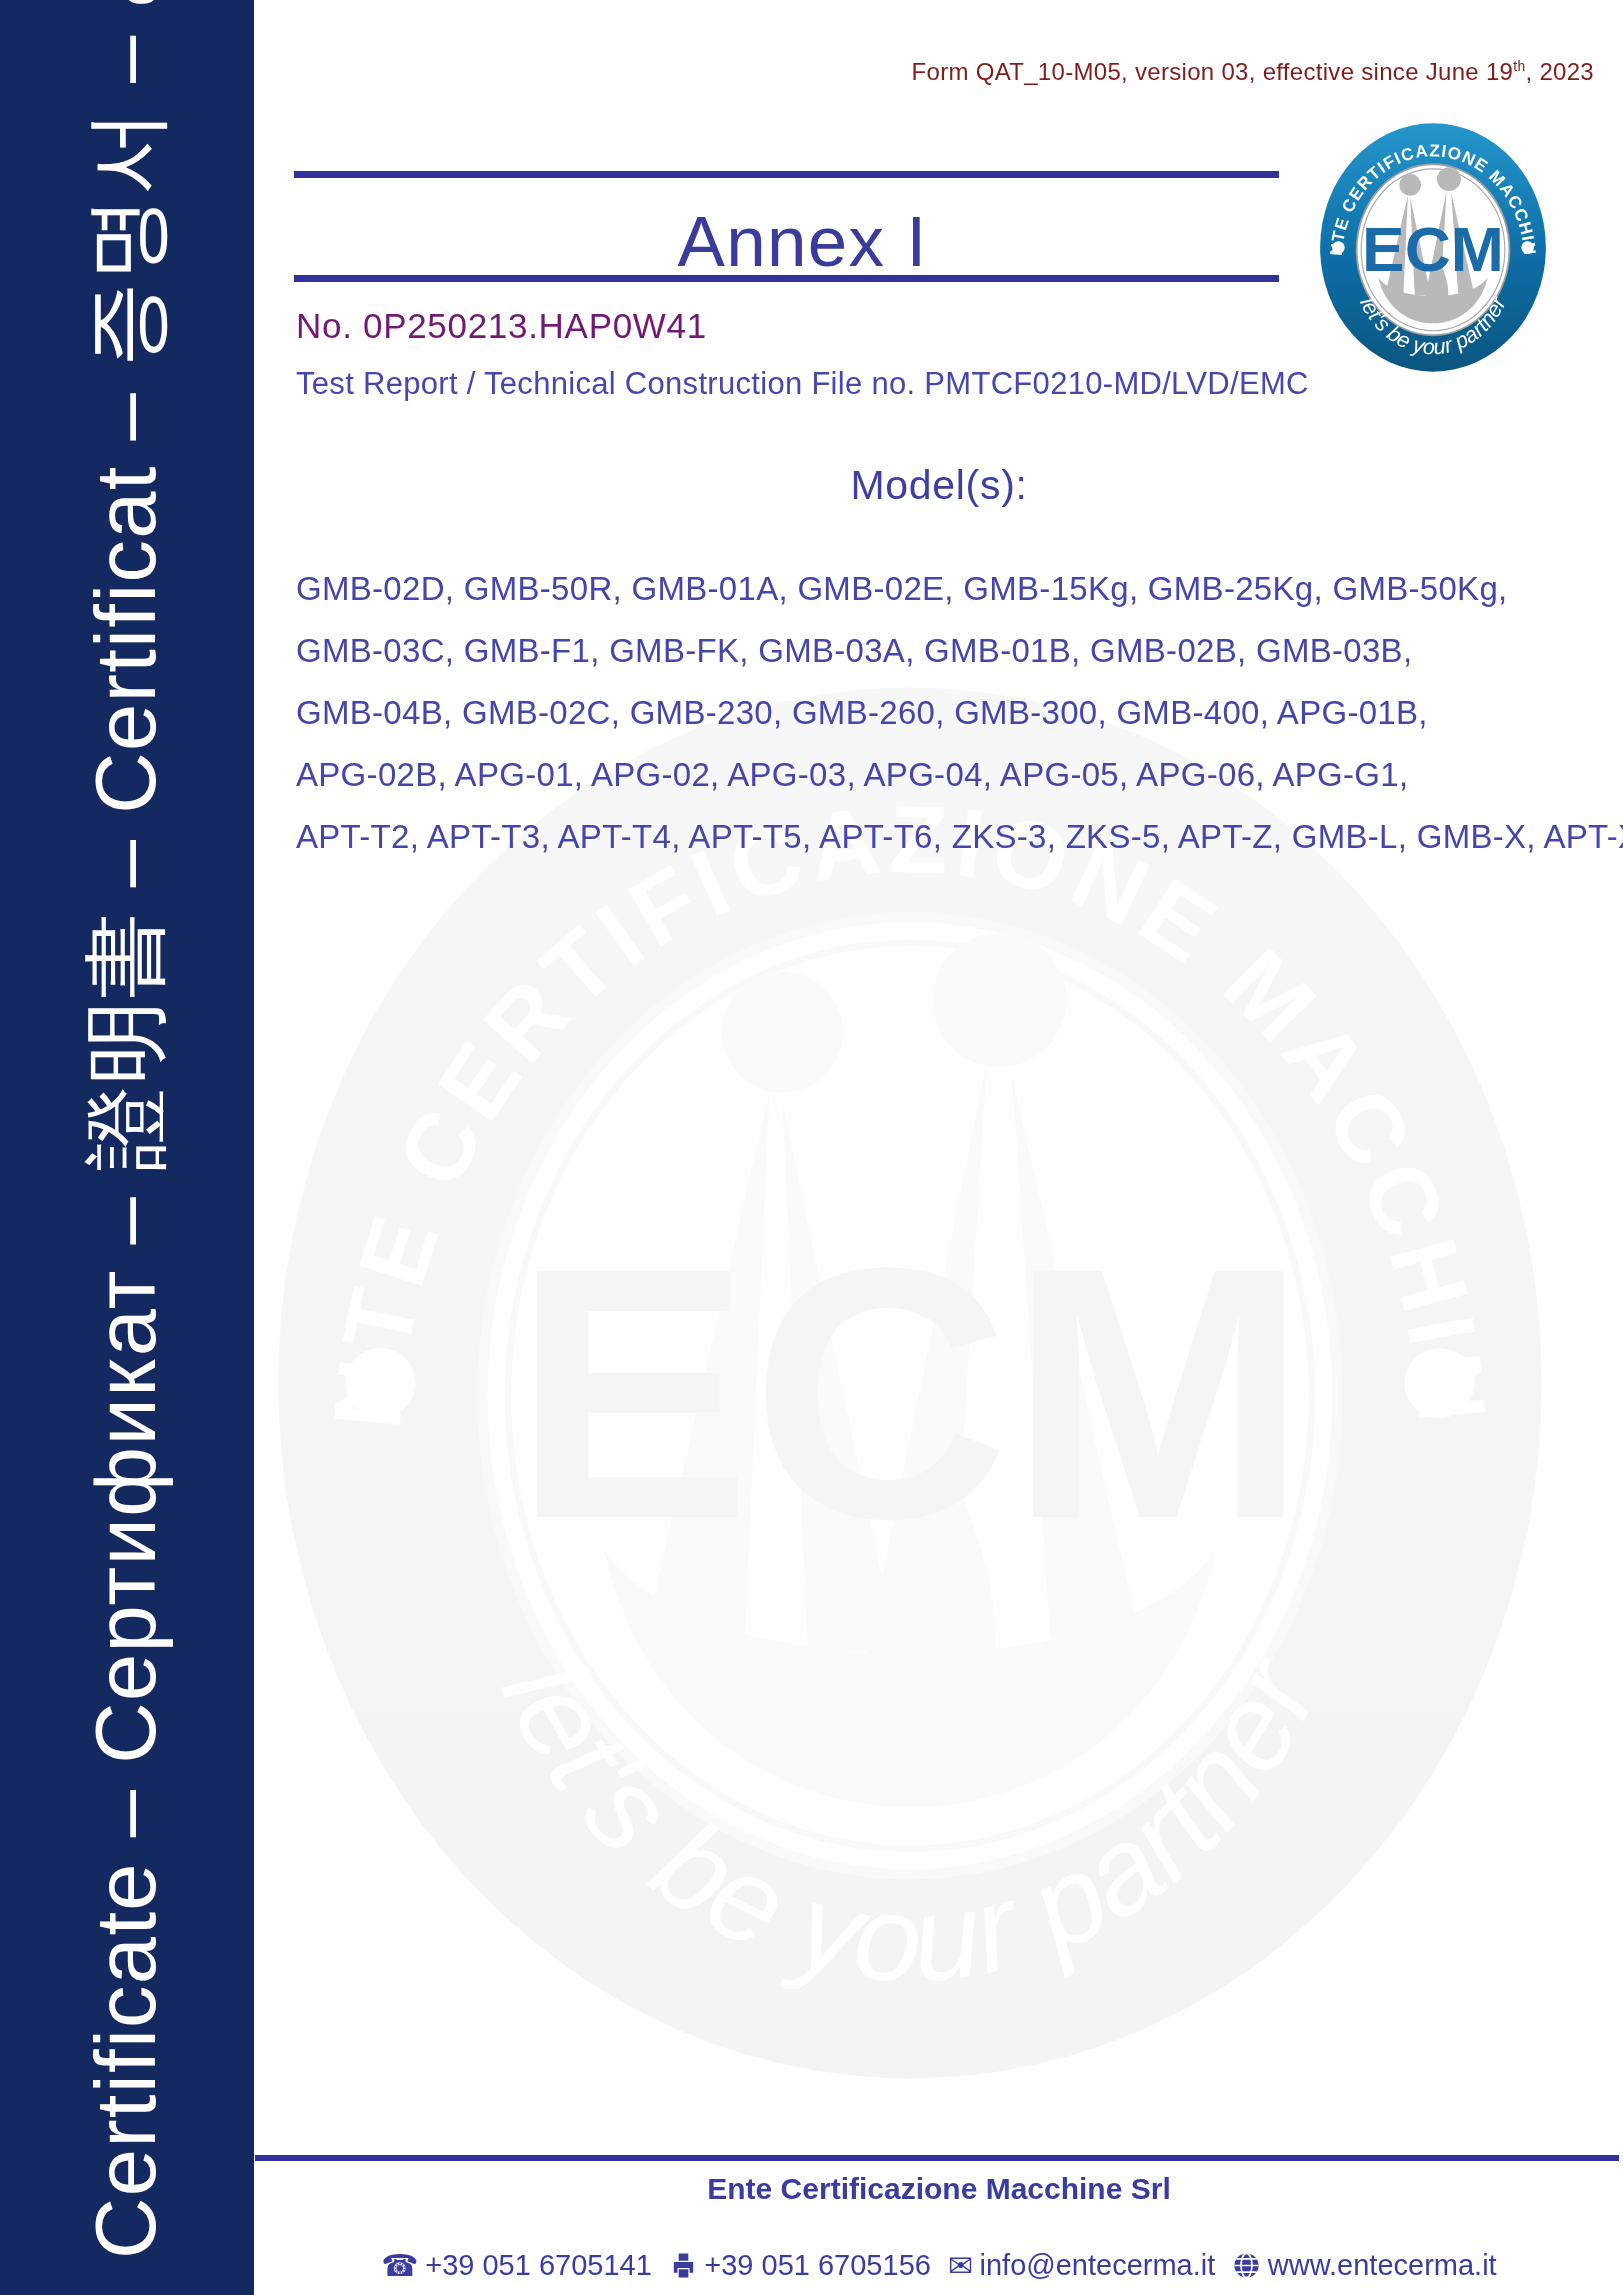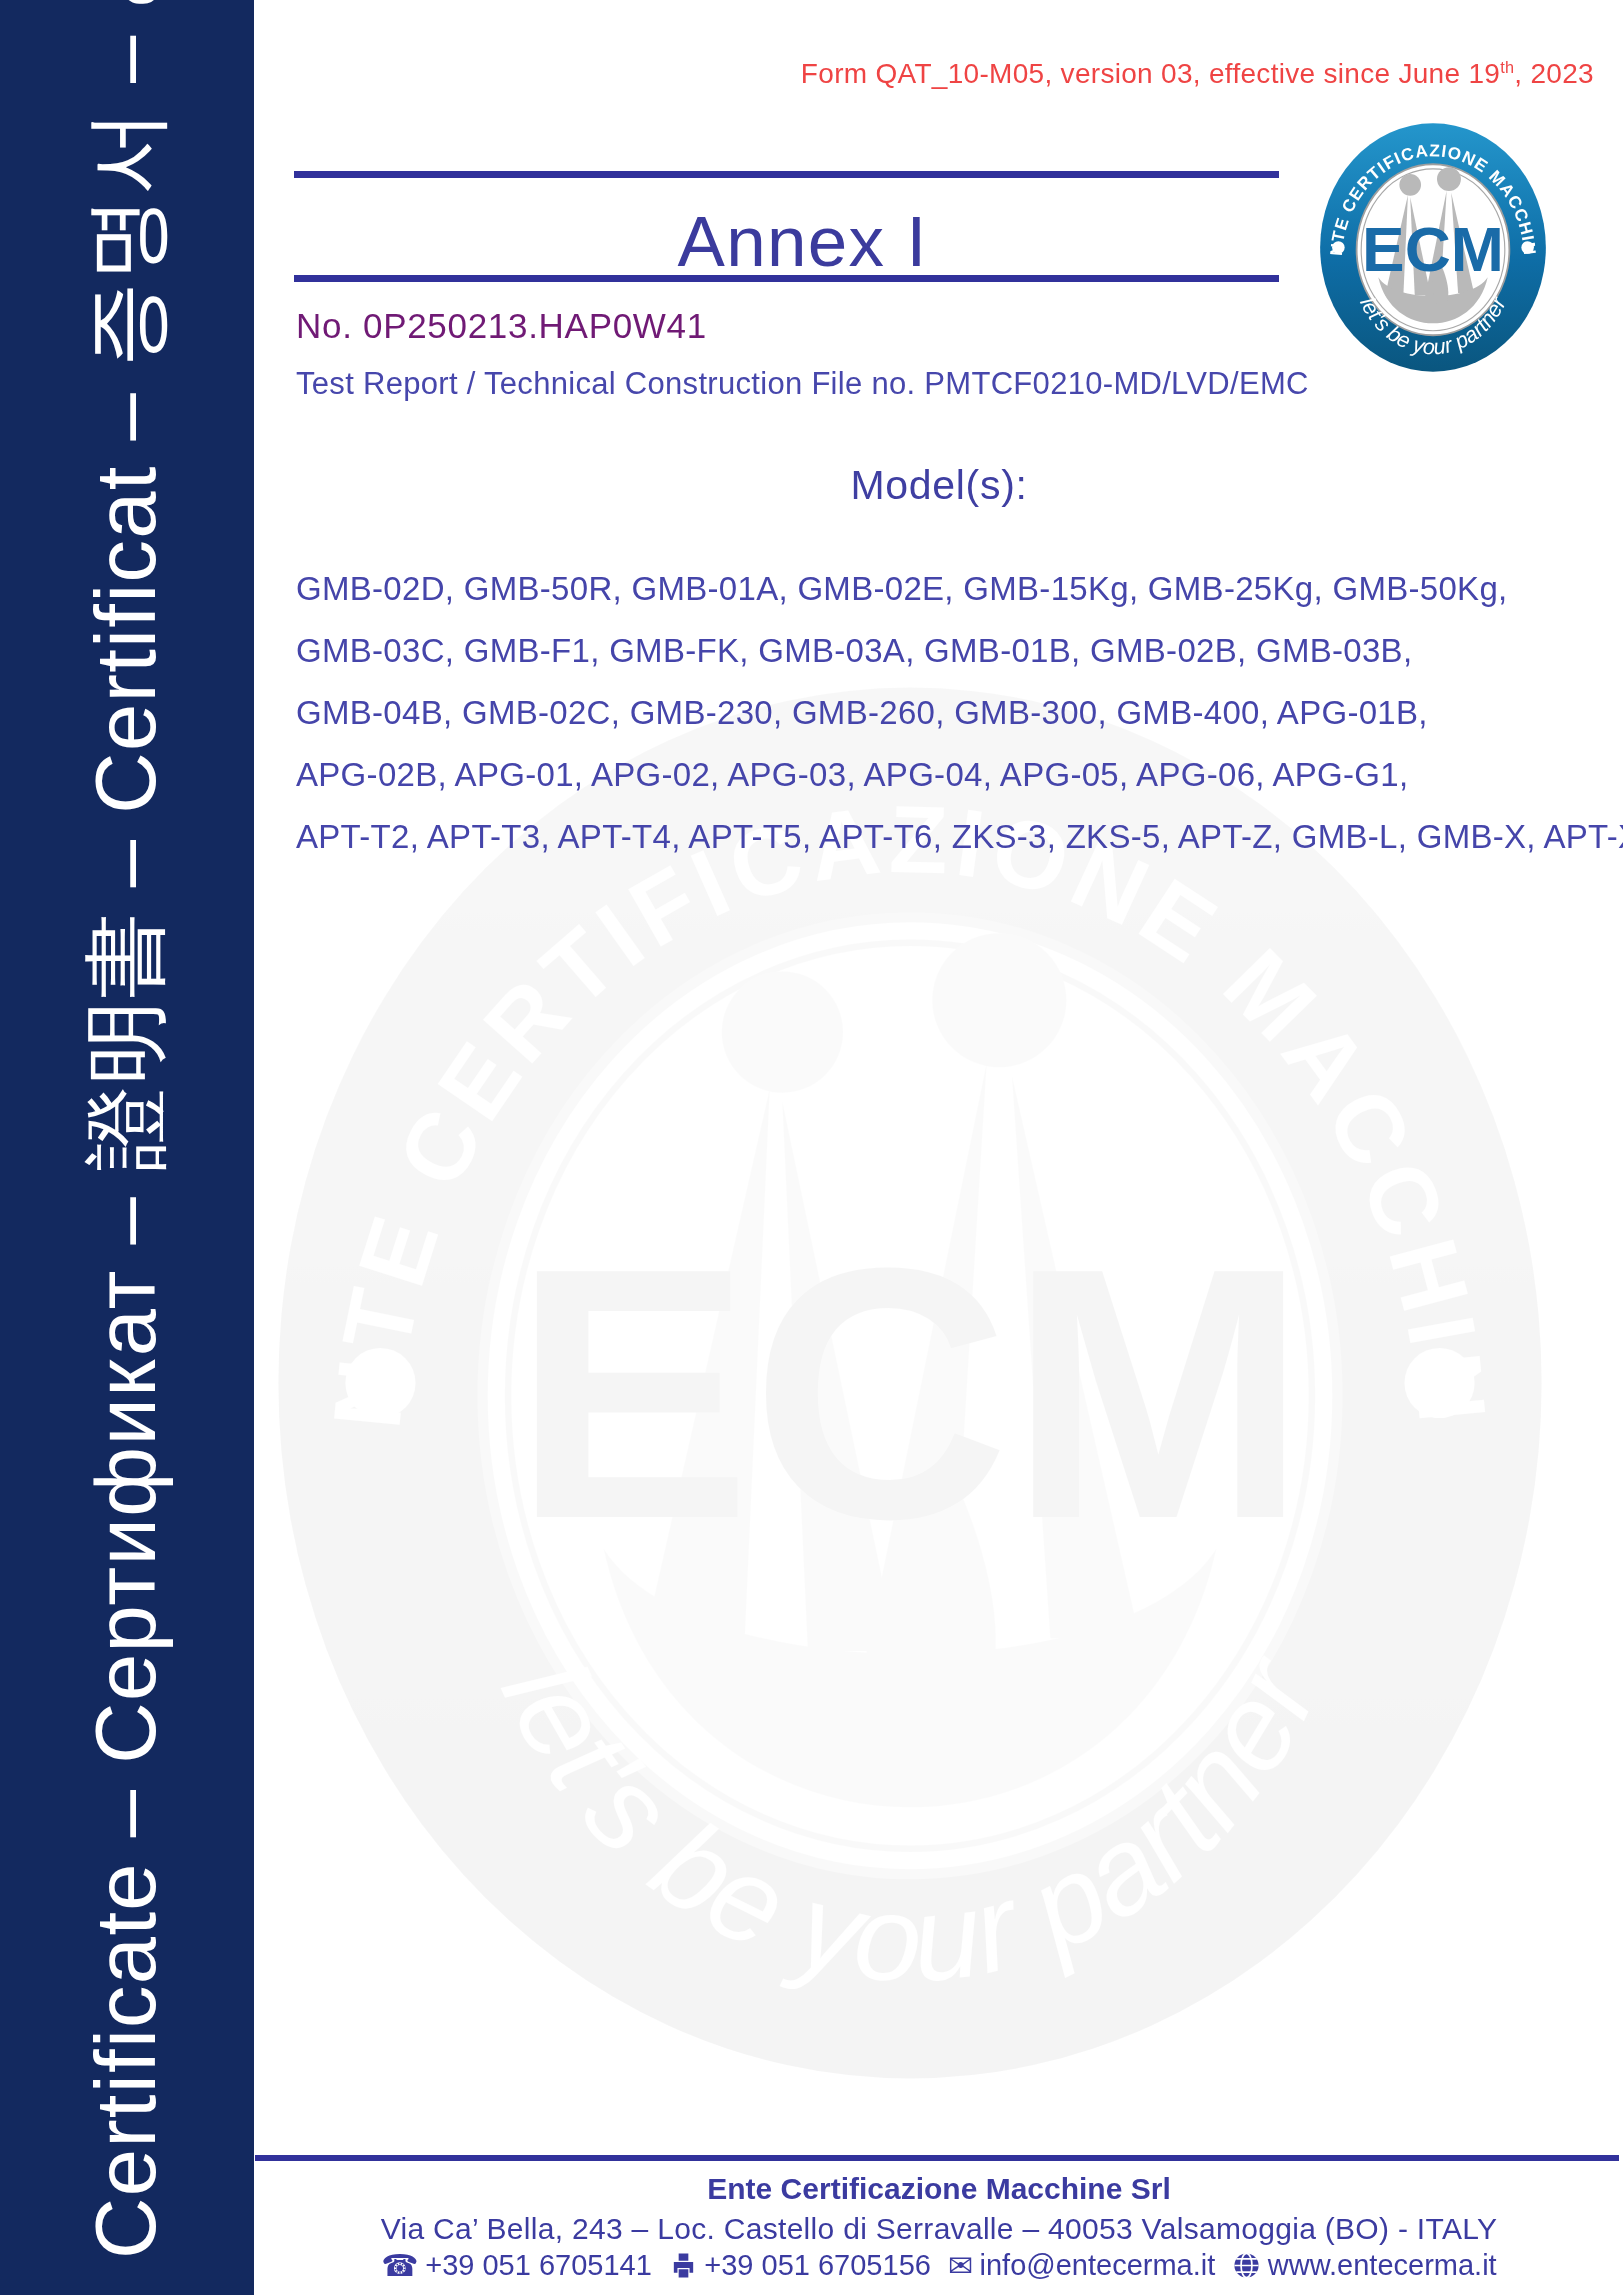--- a/index.html
+++ b/index.html
@@ -9,21 +9,21 @@
   }
   
   .sidebar{position:absolute;left:0;top:0;width:254px;height:2295px;background:#13295f;}
   .vtext{
     position:absolute;left:77px;top:2259px;
     transform:rotate(-90deg);transform-origin:0 0;
     white-space:nowrap;color:#ffffff;font-size:85px;line-height:98px;letter-spacing:1.3px;
   }
   
   .form-note{
-    position:absolute;top:58px;right:29px;font-size:28px;color:#ef4444;letter-spacing:0.3px;
+    position:absolute;top:58px;right:29px;font-size:24px;color:#7f1d1d;letter-spacing:0.3px;
   }
   .form-note sup{font-size:.58em;vertical-align:super;}
   .rule{position:absolute;left:294px;width:985px;height:6.5px;background:#31319b;}
   .rule-top{top:171px;}
   .rule-bottom{top:275px;}
   .title{
     position:absolute;left:294px;top:185px;width:985px;margin:16px;
     text-align:center;font-weight:normal;font-size:71px;color:#3b3b9d;letter-spacing:1.3px;
   }
   .logo{position:absolute;left:1319px;top:122px;width:228px;height:251px;}
@@ -150,21 +150,20 @@
   <div class="models">
     <div class="mline">GMB-02D, GMB-50R, GMB-01A, GMB-02E, GMB-15Kg, GMB-25Kg, GMB-50Kg,</div>
     <div class="mline">GMB-03C, GMB-F1, GMB-FK, GMB-03A, GMB-01B, GMB-02B, GMB-03B,</div>
     <div class="mline">GMB-04B, GMB-02C, GMB-230, GMB-260, GMB-300, GMB-400, APG-01B,</div>
     <div class="mline">APG-02B, APG-01, APG-02, APG-03, APG-04, APG-05, APG-06, APG-G1,</div>
     <div class="mline">APT-T2, APT-T3, APT-T4, APT-T5, APT-T6, ZKS-3, ZKS-5, APT-Z, GMB-L, GMB-X, APT-X,</div>
   </div>
 
   <div class="footer-rule"></div>
   <div class="f-company">Ente Certificazione Macchine Srl</div>
-  <div class="f-address">Via Ca’ Bella, 243 – Loc. Castello di Serravalle – 40053 Valsamoggia (BO) - ITALY</div>
   <div class="f-contact">
     <span class="grp">
       <span class="uicon">☎</span>
       <span>+39 051 6705141</span>
     </span>
     <span class="grp">
       <svg class="cicon" viewBox="0 0 24 24">
         <path fill="currentColor" d="M8 2h8v6H8zM4 9h16v9h-3v-4H7v4H4zM8 15h8v7H8zM9.5 17.5h5v1.2h-5zM9.5 20h5v1.2h-5z"></path>
       </svg>
       <span>+39 051 6705156</span>

